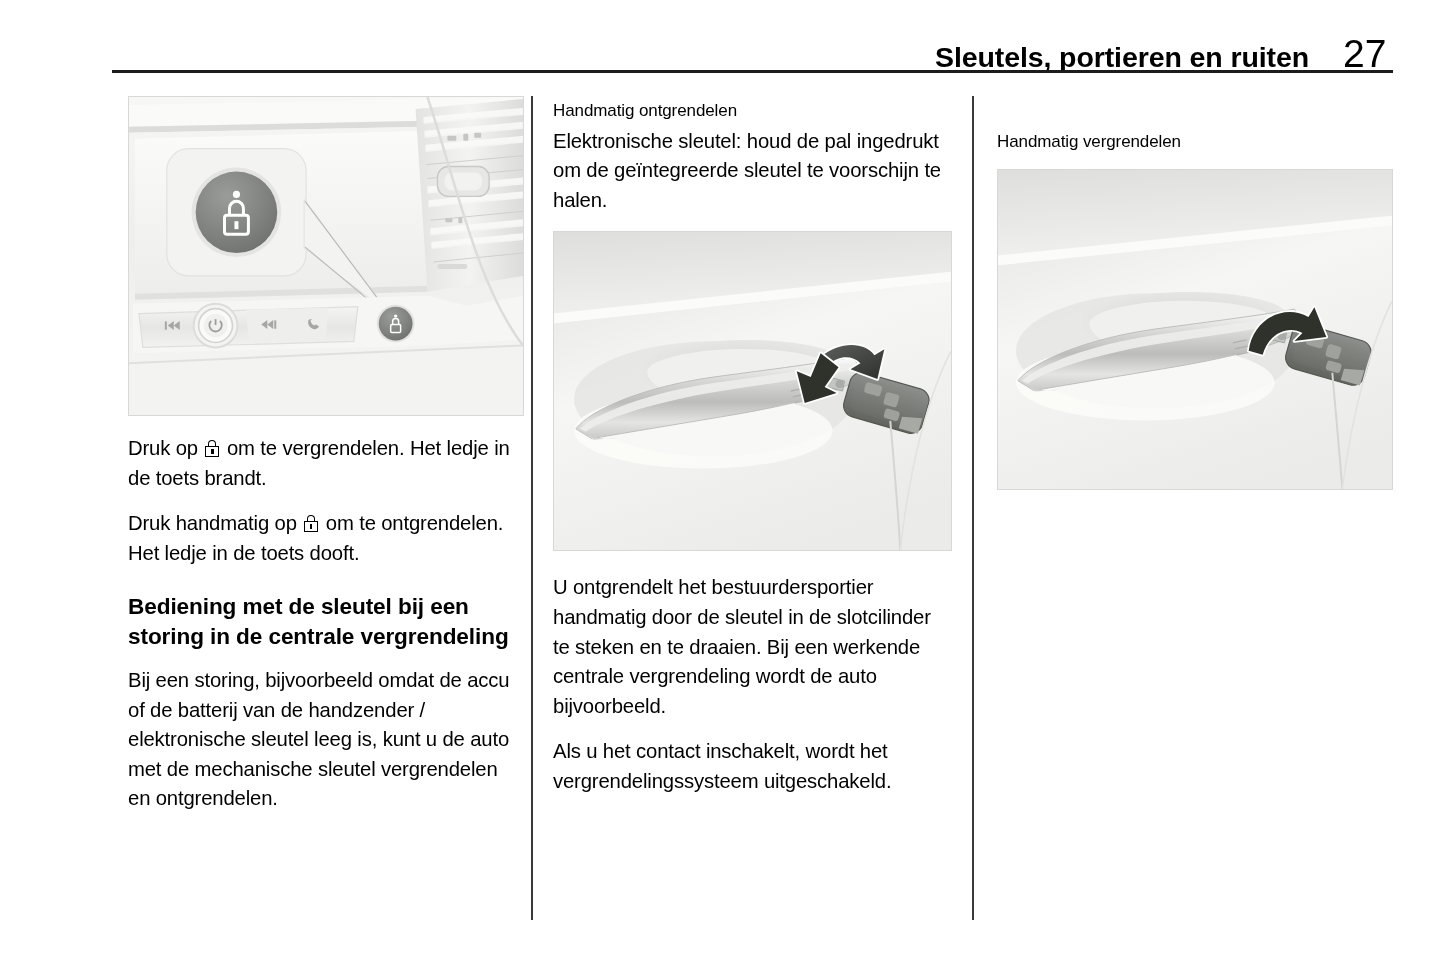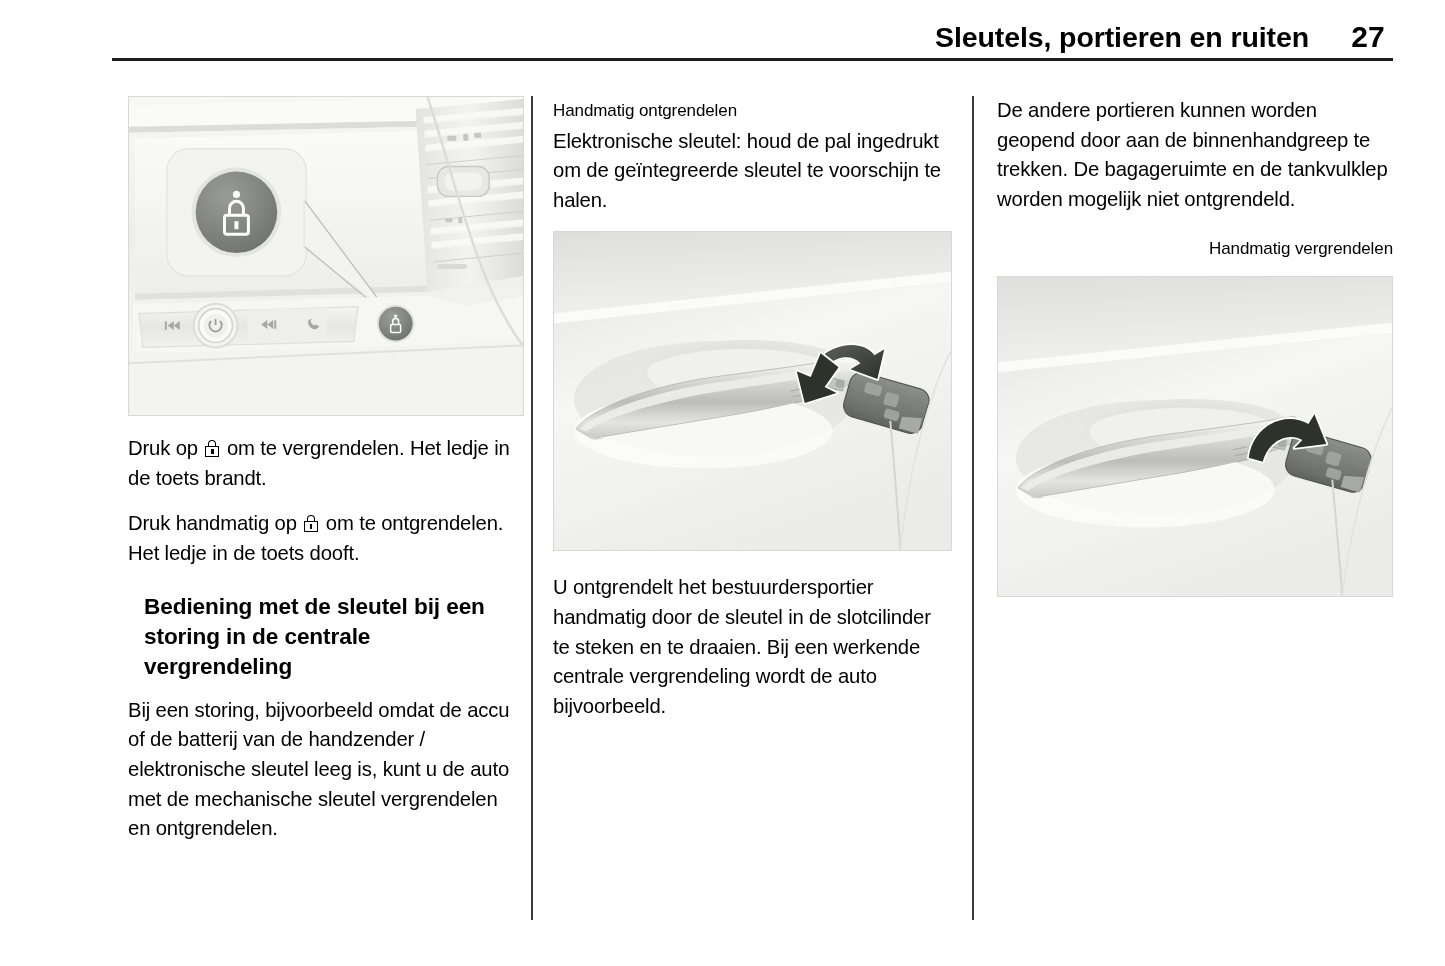--- a/index.html
+++ b/index.html
@@ -13,42 +13,42 @@
     font-family: "Liberation Sans", sans-serif;
     color: #000000;
     position: relative;
     overflow: hidden;
   }
 
   
   #page-header {
     position: absolute;
     left: 112px;
-    top: 20px;
+    top: 32px;
     width: 1281px;
     height: 42px;
   }
   #header-row {
     display: flex;
     align-items: baseline;
     justify-content: flex-end;
     gap: 34px;
     height: 40px;
   }
   #header-title {
     font-size: 28.5px;
     font-weight: bold;
     letter-spacing: -0.1px;
     white-space: nowrap;
   }
   #page-number {
-    font-size: 30px;
-    font-weight: bold;
+    font-size: 39px;
+    font-weight: normal;
     min-width: 50px;
-    text-align: center;
+    text-align: left;
   }
   #header-rule {
     position: absolute;
     left: 0;
     top: 38px;
     width: 1281px;
     height: 2.5px;
     background: #1c1c1c;
   }
 
@@ -76,31 +76,31 @@
   p.body-text {
     font-size: 20.3px;
     line-height: 29.6px;
     margin: 0 0 16px 0;
     letter-spacing: -0.15px;
   }
   h2.section-heading {
     font-size: 22.6px;
     font-weight: bold;
     line-height: 29.8px;
-    margin: 24px 0 14px 16px;
+    margin: 24px 0 14px 0;
     letter-spacing: -0.1px;
   }
   h3.sub-heading {
     font-size: 17px;
     font-weight: normal;
     line-height: 29.6px;
     margin: 0 0 1px 0;
     letter-spacing: -0.1px;
   }
-  h3.sub-heading.spaced { margin-top: 20px; text-align: right; }
+  h3.sub-heading.spaced { margin-top: 31px; }
 
   .lock-glyph {
     display: inline-block;
     width: 15px;
     height: 17px;
     position: relative;
     vertical-align: -2px;
     margin: 0 1.5px;
   }
   .lock-glyph .shackle {
@@ -391,25 +391,25 @@
 
       <path d="M286 136 L268 122 L258 146 L244 140 L252 172 L284 162 L272 156 Z" fill="#33352f" stroke="#ffffff" stroke-width="3.5" stroke-linejoin="round"></path>
       <path d="M286 136 L268 122 L258 146 L244 140 L252 172 L284 162 L272 156 Z" fill="#2f312b"></path>
 
       <path d="M338 190 C342 238 346 282 348 320" fill="none" stroke="#d5d5d3" stroke-width="2"></path>
       <path d="M399 120 C378 160 358 230 348 320" fill="none" stroke="#e2e2e0" stroke-width="1.6"></path>
     </svg>
   </div>
 
   <p class="body-text">U ontgrendelt het bestuurdersportier handmatig door de sleutel in de slotcilinder te steken en te draaien. Bij een werkende centrale vergrendeling wordt de auto bijvoorbeeld.</p>
+  <p class="body-text">Als u het contact inschakelt, wordt het vergrendelingssysteem uitgeschakeld.</p>
 </div>
 
 <div class="column" id="col-right">
 
-  <p class="body-text">De andere portieren kunnen worden geopend door aan de binnenhandgreep te trekken. De bagageruimte en de tankvulklep worden mogelijk niet ontgrendeld.</p>
 
   <h3 class="sub-heading spaced">Handmatig vergrendelen</h3>
 
   <div class="figure" id="fig-lock">
     <svg viewBox="0 0 396 321" preserveAspectRatio="none">
       <defs>
         <linearGradient id="doorL" x1="0.1" y1="0" x2="0.6" y2="1">
           <stop offset="0" stop-color="#e9e9e7"></stop>
           <stop offset="0.35" stop-color="#f6f6f4"></stop>
           <stop offset="1" stop-color="#ebebe9"></stop>

